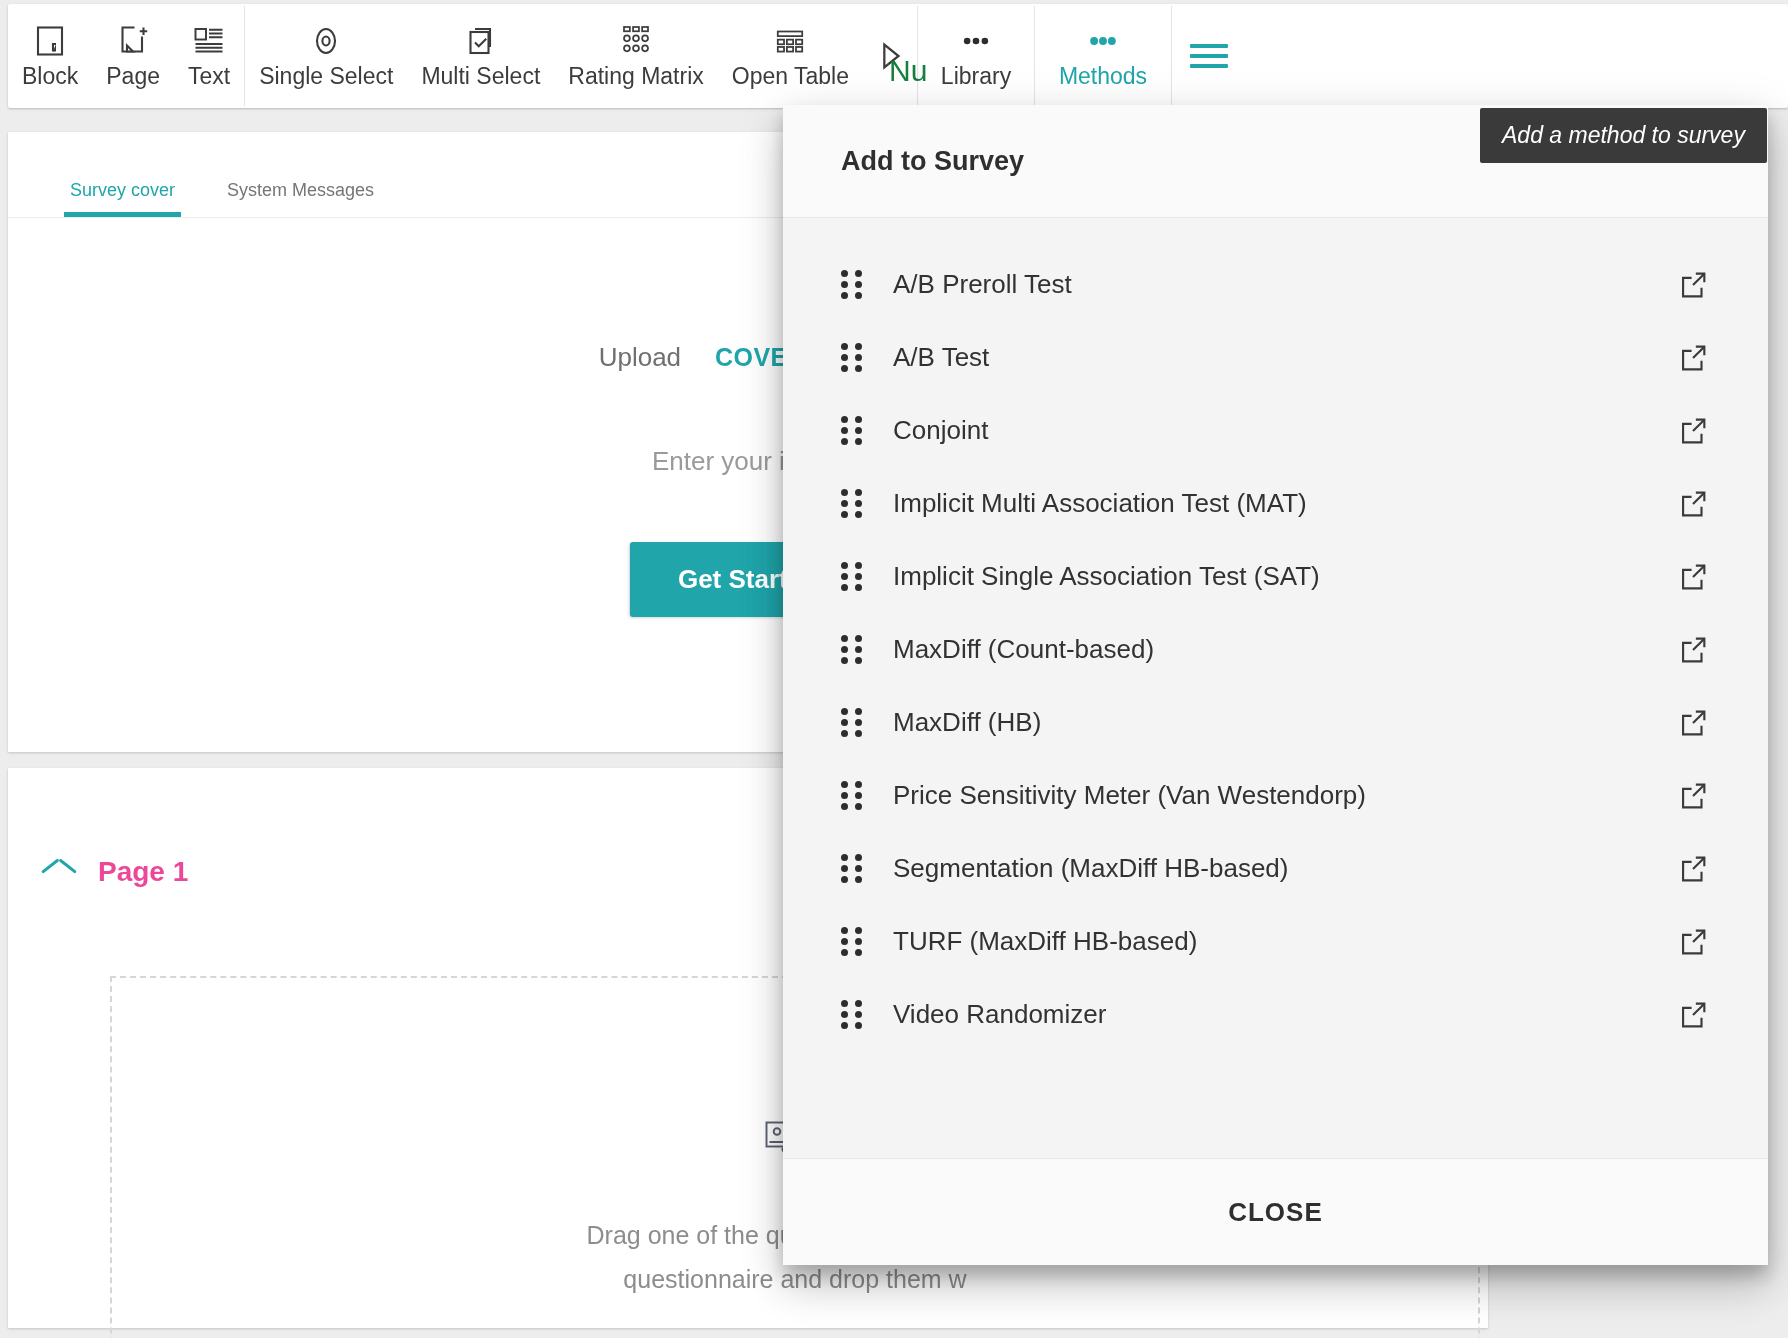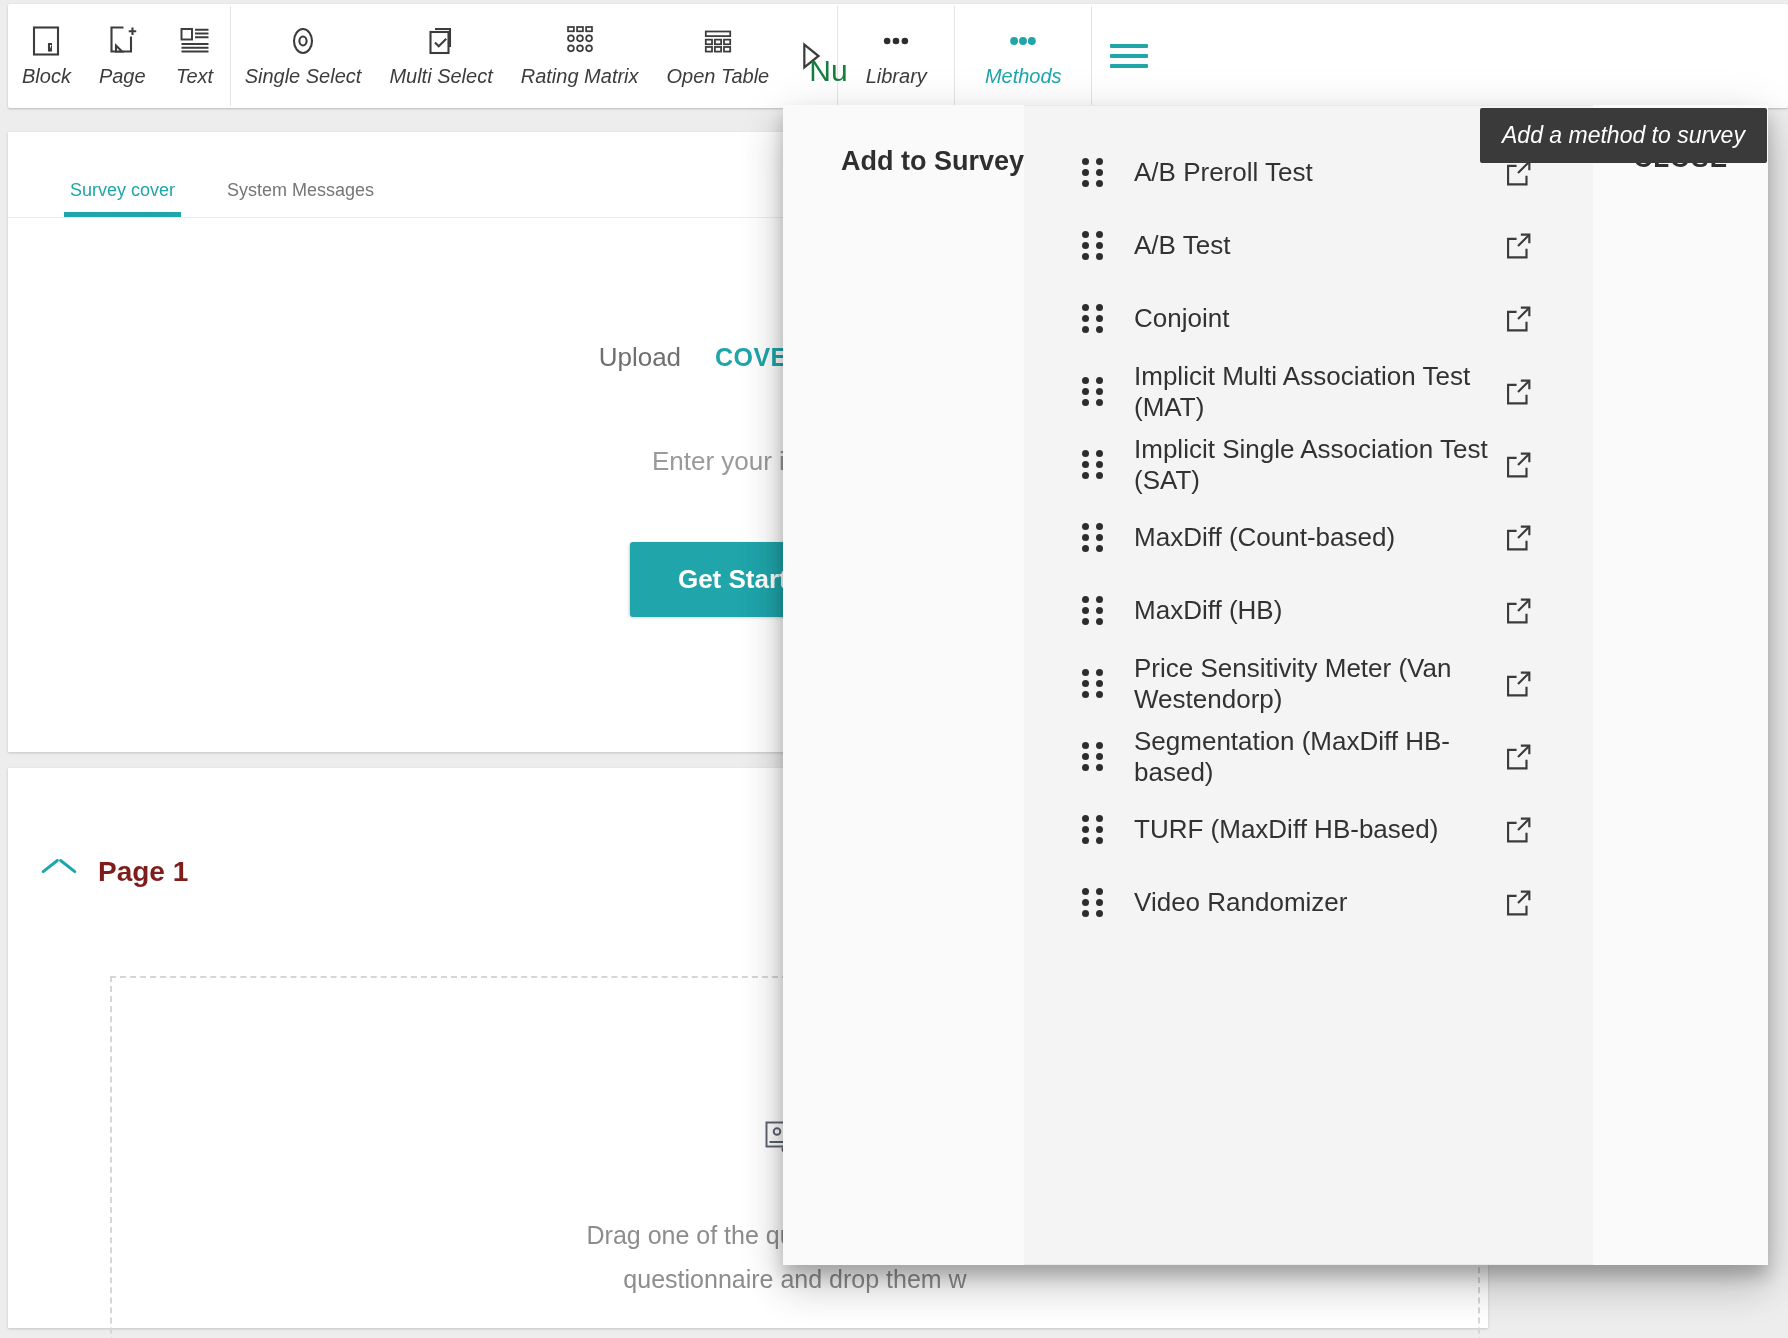--- a/index.html
+++ b/index.html
@@ -25,21 +25,21 @@
   .tb-group { display: flex; align-items: stretch; }
   .tb-sep { width: 1px; background: #e4e4e4; margin: 2px 0; flex: 0 0 1px; }
   .tb-item {
     display: flex; flex-direction: column;
     align-items: center; justify-content: center;
     padding: 0 14px; min-width: 70px;
     cursor: pointer; position: relative;
     color: #3c3c3c;
   }
   .tb-item .tb-ico { height: 38px; display: flex; align-items: center; justify-content: center; }
-  .tb-item .tb-lbl { font-size: 20px; line-height: 28px; white-space: nowrap; margin-top: 2px; font-style: italic; }
+  .tb-item .tb-lbl { font-size: 23px; line-height: 28px; white-space: nowrap; margin-top: 2px; }
   .tb-item.teal .tb-lbl { color: #1fa5aa; }
   .tb-item.teal .tb-ico svg { stroke: #1fa5aa; fill: #1fa5aa; }
 
   .tb-arrow {
     display: flex; align-items: center; justify-content: center;
     width: 54px; cursor: pointer;
     position: relative;
   }
   .tb-ghost {
     position: absolute; left: 26px; top: 50px;
@@ -100,21 +100,21 @@
     box-shadow: 0 1px 3px rgba(0,0,0,.10), 0 1px 2px rgba(0,0,0,.08);
   }
   .page-head { display: flex; align-items: center; gap: 22px; padding: 88px 0 0 34px; }
   .chev-up { width: 34px; height: 20px; position: relative; cursor: pointer; }
   .chev-up::before, .chev-up::after {
     content: ""; position: absolute; top: 9px; width: 21px; height: 3px;
     background: #1fa5aa; border-radius: 2px;
   }
   .chev-up::before { left: 0; transform: rotate(-38deg); transform-origin: left center; }
   .chev-up::after  { right: 0; transform: rotate(38deg); transform-origin: right center; }
-  .page-title { font-size: 28px; font-weight: bold; color: #7f1d1d; }
+  .page-title { font-size: 28px; font-weight: bold; color: #ec4899; }
 
   .dropzone {
     position: absolute; left: 102px; top: 208px;
     width: 1370px; height: 468px;
     border: 2px dashed #d6d6d6;
     display: flex; flex-direction: column; align-items: center; justify-content: center;
   }
   .dz-icon { margin-bottom: 32px; }
   .dz-text { font-size: 25px; color: #8d8d8d; line-height: 44px; text-align: center; max-width: 900px; }
 
@@ -125,21 +125,21 @@
     font-size: 23px; padding: 14px 22px; border-radius: 2px;
     white-space: nowrap; z-index: 40; font-style: italic;
   }
 
   
   .modal {
     position: absolute; left: 783px; top: 105px;
     width: 985px; height: 1160px;
     background: #fafafa;
     box-shadow: 0 11px 15px rgba(0,0,0,.20), 0 9px 46px rgba(0,0,0,.12), 0 24px 38px rgba(0,0,0,.14);
-    z-index: 30; display: flex; flex-direction: row;
+    z-index: 30; display: flex; flex-direction: column;
   }
   .modal-head { height: 112px; display: flex; align-items: center; padding-left: 58px; flex: 0 0 auto; }
   .modal-title { font-size: 27px; font-weight: bold; color: #2f2f2f; }
   .modal-body {
     flex: 1 1 auto; overflow: hidden;
     border-top: 1px solid #e8e8e8; border-bottom: 1px solid #e8e8e8;
     background: #f4f4f4; padding-top: 30px;
   }
   .mrow {
     height: 73px; display: flex; align-items: center;

